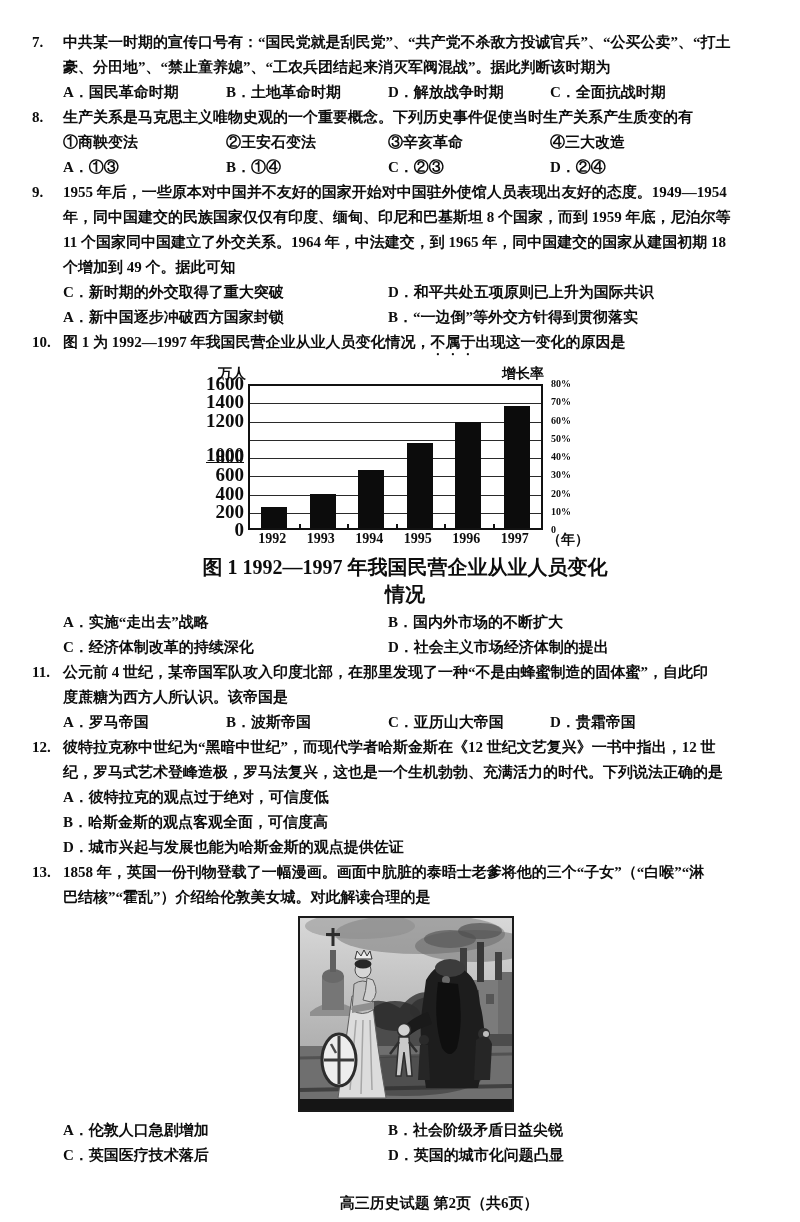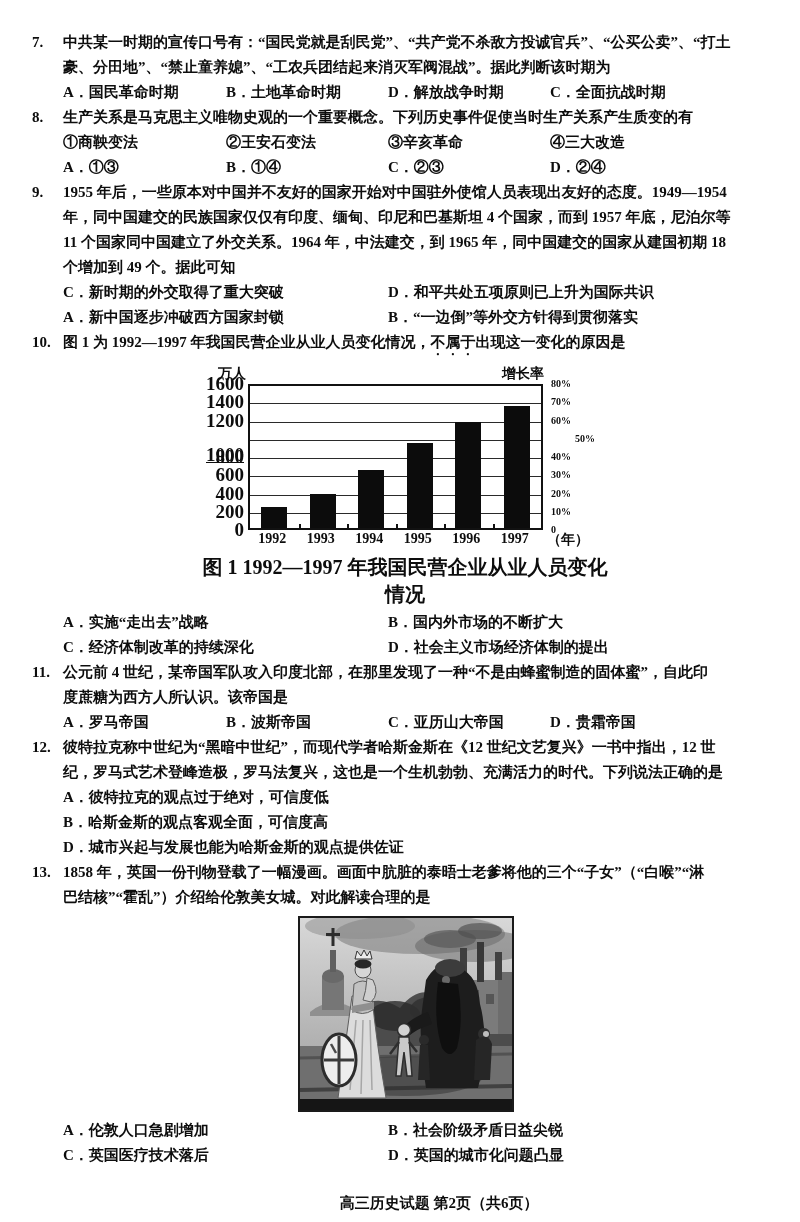--- a/index.html
+++ b/index.html
@@ -83,21 +83,21 @@
         <span>C．②③</span>
         <span>D．②④</span>
       </div>
     </div>
   </div>
 
   <div class="q">
     <div class="qnum">9.</div>
     <div class="qbody">
       <div class="qline">1955 年后，一些原本对中国并不友好的国家开始对中国驻外使馆人员表现出友好的态度。1949—1954</div>
-      <div class="qline">年，同中国建交的民族国家仅仅有印度、缅甸、印尼和巴基斯坦 4 个国家，而到 1957 年底，尼泊尔等</div>
+      <div class="qline">年，同中国建交的民族国家仅仅有印度、缅甸、印尼和巴基斯坦 8 个国家，而到 1959 年底，尼泊尔等</div>
       <div class="qline">11 个国家同中国建立了外交关系。1964 年，中法建交，到 1965 年，同中国建交的国家从建国初期 18</div>
       <div class="qline">个增加到 49 个。据此可知</div>
       <div class="optrow c2">
         <span>C．新时期的外交取得了重大突破</span>
         <span>D．和平共处五项原则已上升为国际共识</span>
       </div>
       <div class="optrow c2">
         <span>A．新中国逐步冲破西方国家封锁</span>
         <span>B．“一边倒”等外交方针得到贯彻落实</span>
       </div>
@@ -145,21 +145,21 @@
               <div class="mtick" style="left: 145.5px;"></div>
               <div class="bar" style="left: 205.25px; height: 105.612px; background: rgb(12, 12, 12);"></div>
               <div class="mtick" style="left: 194px;"></div>
               <div class="bar" style="left: 253.75px; height: 121.587px; background: rgb(12, 12, 12);"></div>
               <div class="mtick" style="left: 242.5px;"></div>
             </div>
           <div class="yrlabs" id="yr">
               <div class="ytick" style="top: -8px;">80%</div>
               <div class="ytick" style="top: 10.25px;">70%</div>
               <div class="ytick" style="top: 28.5px;">60%</div>
-              <div class="ytick" style="top: 46.75px; margin-left: 24px;">50%</div>
+              <div class="ytick" style="top: 46.75px;">50%</div>
               <div class="ytick" style="top: 65px;">40%</div>
               <div class="ytick" style="top: 83.25px;">30%</div>
               <div class="ytick" style="top: 101.5px;">20%</div>
               <div class="ytick" style="top: 119.75px;">10%</div>
               <div class="ytick" style="top: 138px;">0</div>
             </div>
         </div>
         <div class="xrow" id="xa">
           <span class="yearunit">（年）</span>
         <div class="xlab" style="left: 0px; width: 48.5px;">1992</div>

